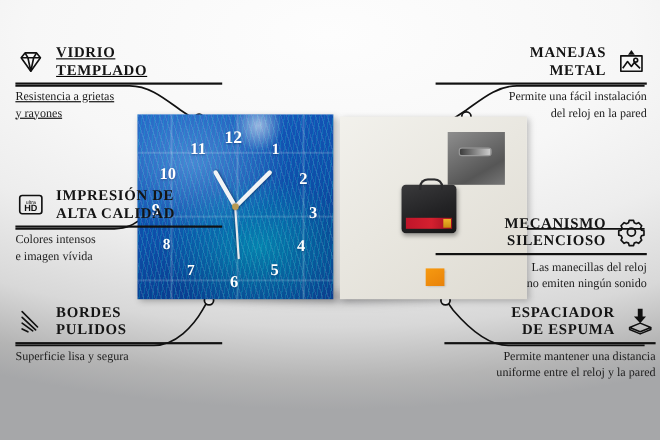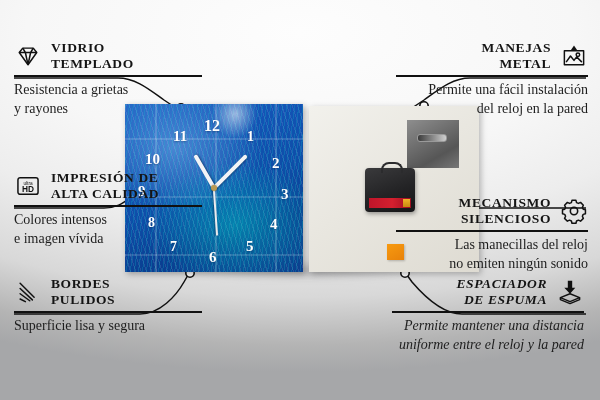--- a/index.html
+++ b/index.html
@@ -79,34 +79,34 @@
   .mech-chip{position:absolute;right:5px;bottom:5px;width:7px;height:8px;
     background:linear-gradient(#f0b429,#c98a10);}
   .foam{position:absolute;left:78px;top:138px;width:17px;height:16px;
     background:linear-gradient(150deg,#f79a10,#e8820a);box-shadow:1px 1px 2px rgba(0,0,0,.22);}
 
   
   .callout{position:absolute;width:200px;}
   .callout .row{display:flex;align-items:center;gap:9px;}
   .callout .title{font-size:13.5px;font-weight:700;color:#141414;letter-spacing:.6px;line-height:1.16;}
   .callout .rule{height:1.4px;background:#111;margin:4px 0 4px;}
-  .callout .desc{font-size:14px;color:#1d1d1d;line-height:1.35;}
+  .callout .desc{font-size:11px;color:#1d1d1d;line-height:1.35;}
   .left .row{justify-content:flex-start;}
   .left .title,.left .desc{text-align:left;}
   .right .row{justify-content:flex-end;}
   .right .title,.right .desc{text-align:right;}
   .ico{flex:0 0 auto;width:28px;height:28px;}
   .ico svg{display:block;width:28px;height:28px;}
 
-  #c1{left:14px;top:40px;width:188px;}
+  #c1{left:14px;top:40px;width:188px;text-decoration:underline;}
   #c2{left:14px;top:170px;width:188px;}
   #c3{left:14px;top:276px;width:188px;}
   #c4{right:12px;top:40px;width:192px;}
   #c5{right:12px;top:170px;width:192px;margin-top:25px;}
-  #c6{right:16px;top:276px;width:192px;font-style:italic;}
+  #c6{right:4px;top:276px;width:192px;}
 
   #wires{position:absolute;left:0;top:0;width:600px;height:400px;pointer-events:none;}
 </style>
 </head>
 <body>
 
 <div id="stage">
 
   <svg id="wires" viewBox="0 0 600 400">
     <g fill="none" stroke="#111" stroke-width="1.5">

